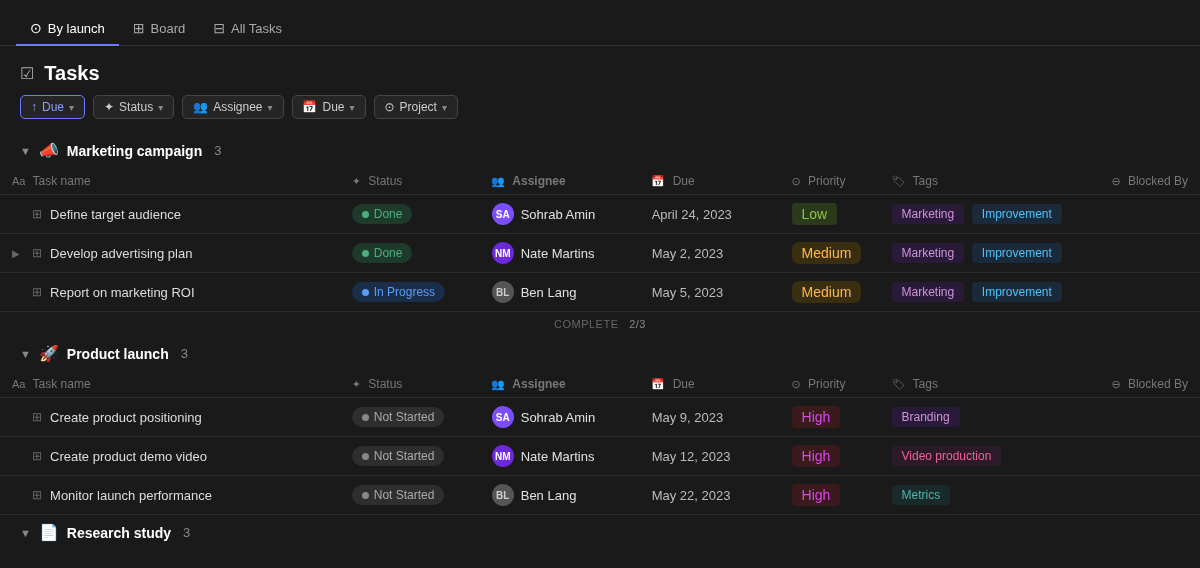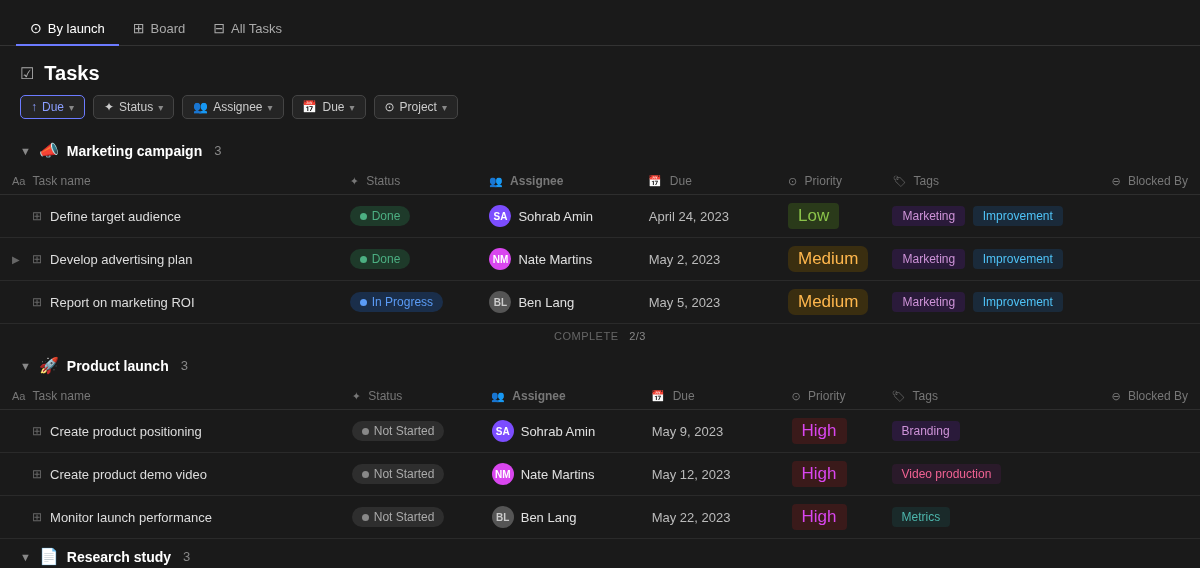--- a/index.html
+++ b/index.html
@@ -141,21 +141,21 @@
     .badge-inprogress { background: #1a2e4a; color: #5b9cf6; }
     .badge-inprogress .badge-dot { background: #5b9cf6; }
     .badge-notstarted { background: #2e2e2e; color: #aaa; }
     .badge-notstarted .badge-dot { background: #888; }
 
     
     .priority-badge {
       display: inline-block;
       padding: 3px 10px;
       border-radius: 4px;
-      font-size: 17px;
+      font-size: 14px;
       font-weight: 500;
     }
     .priority-low { background: #2a3a1a; color: #8bc34a; }
     .priority-medium { background: #3a2e10; color: #ffb74d; border-radius: 7px; }
     .priority-high { background: #3a1a1a; color: #d946ef; }
 
     
     .tag-badge {
       display: inline-block;
       padding: 3px 10px;
@@ -181,21 +181,21 @@
       height: 22px;
       border-radius: 50%;
       display: flex;
       align-items: center;
       justify-content: center;
       font-size: 10px;
       font-weight: 600;
       flex-shrink: 0;
     }
     .avatar-sa { background: #7c4dff; color: #fff; }
-    .avatar-nm { background: #d946ef; color: #fff; }
+    .avatar-nm { background: #6d28d9; color: #fff; }
     .avatar-bl { background: #555; color: #ccc; }
 
     
     .due-date { color: #bbb; font-size: 13px; }
 
     
     .complete-row td {
       text-align: center;
       padding: 6px;
       color: #666;

